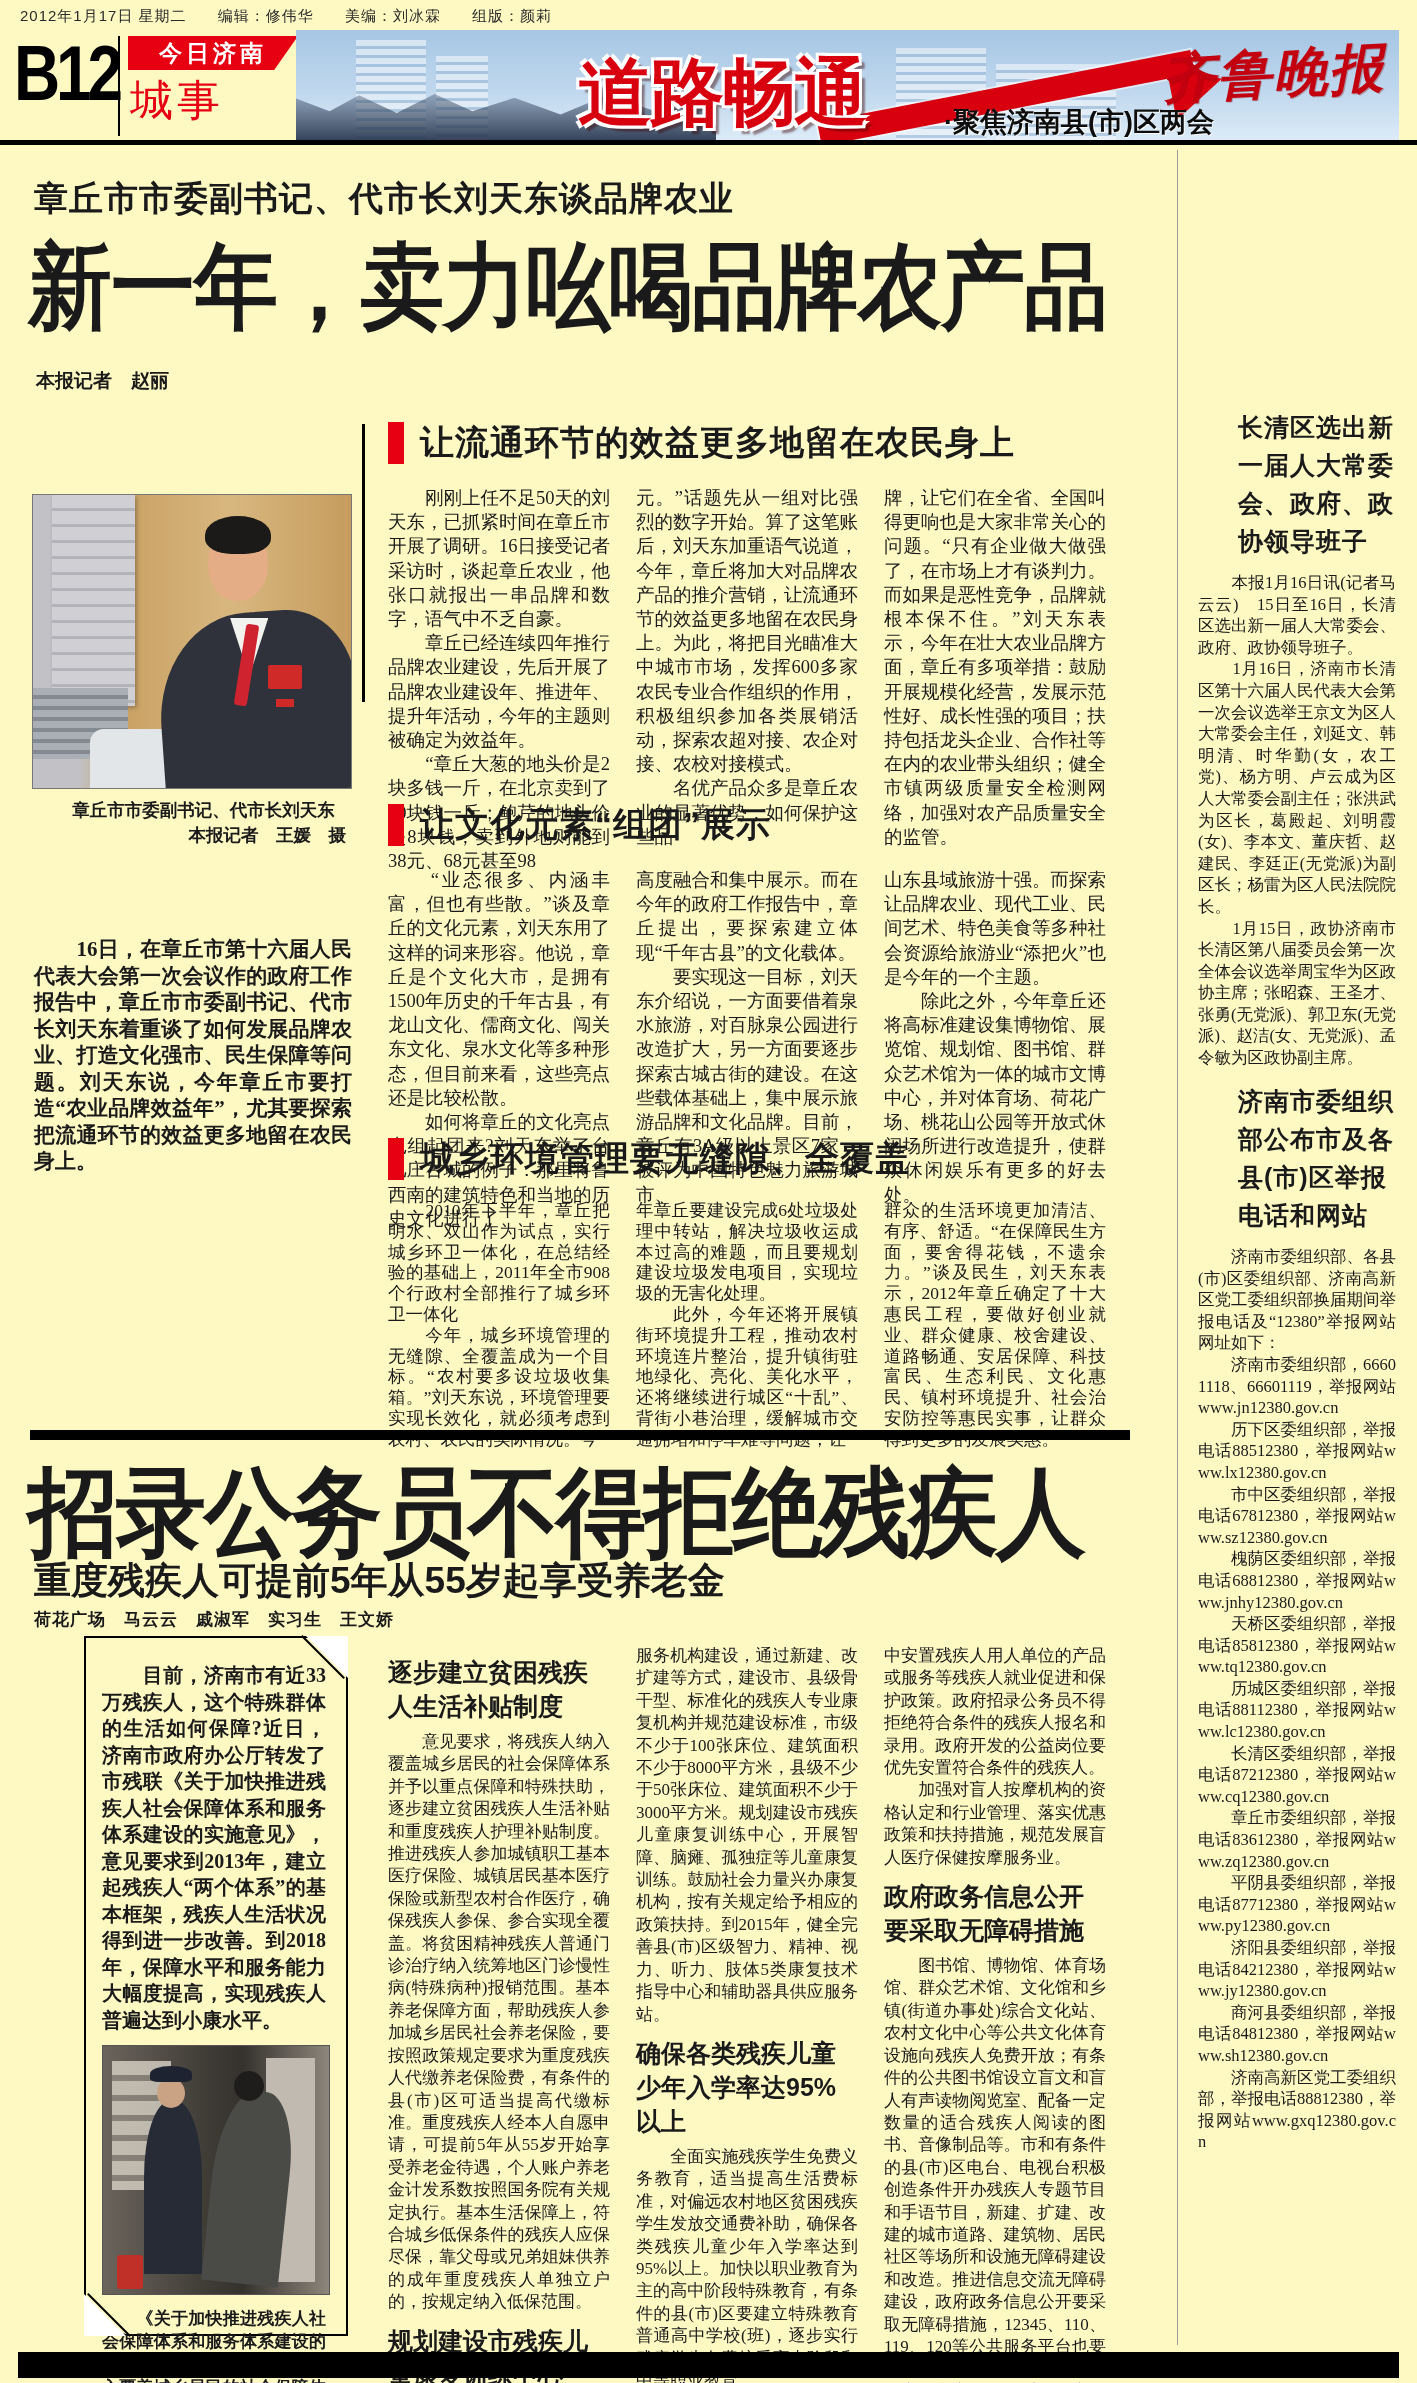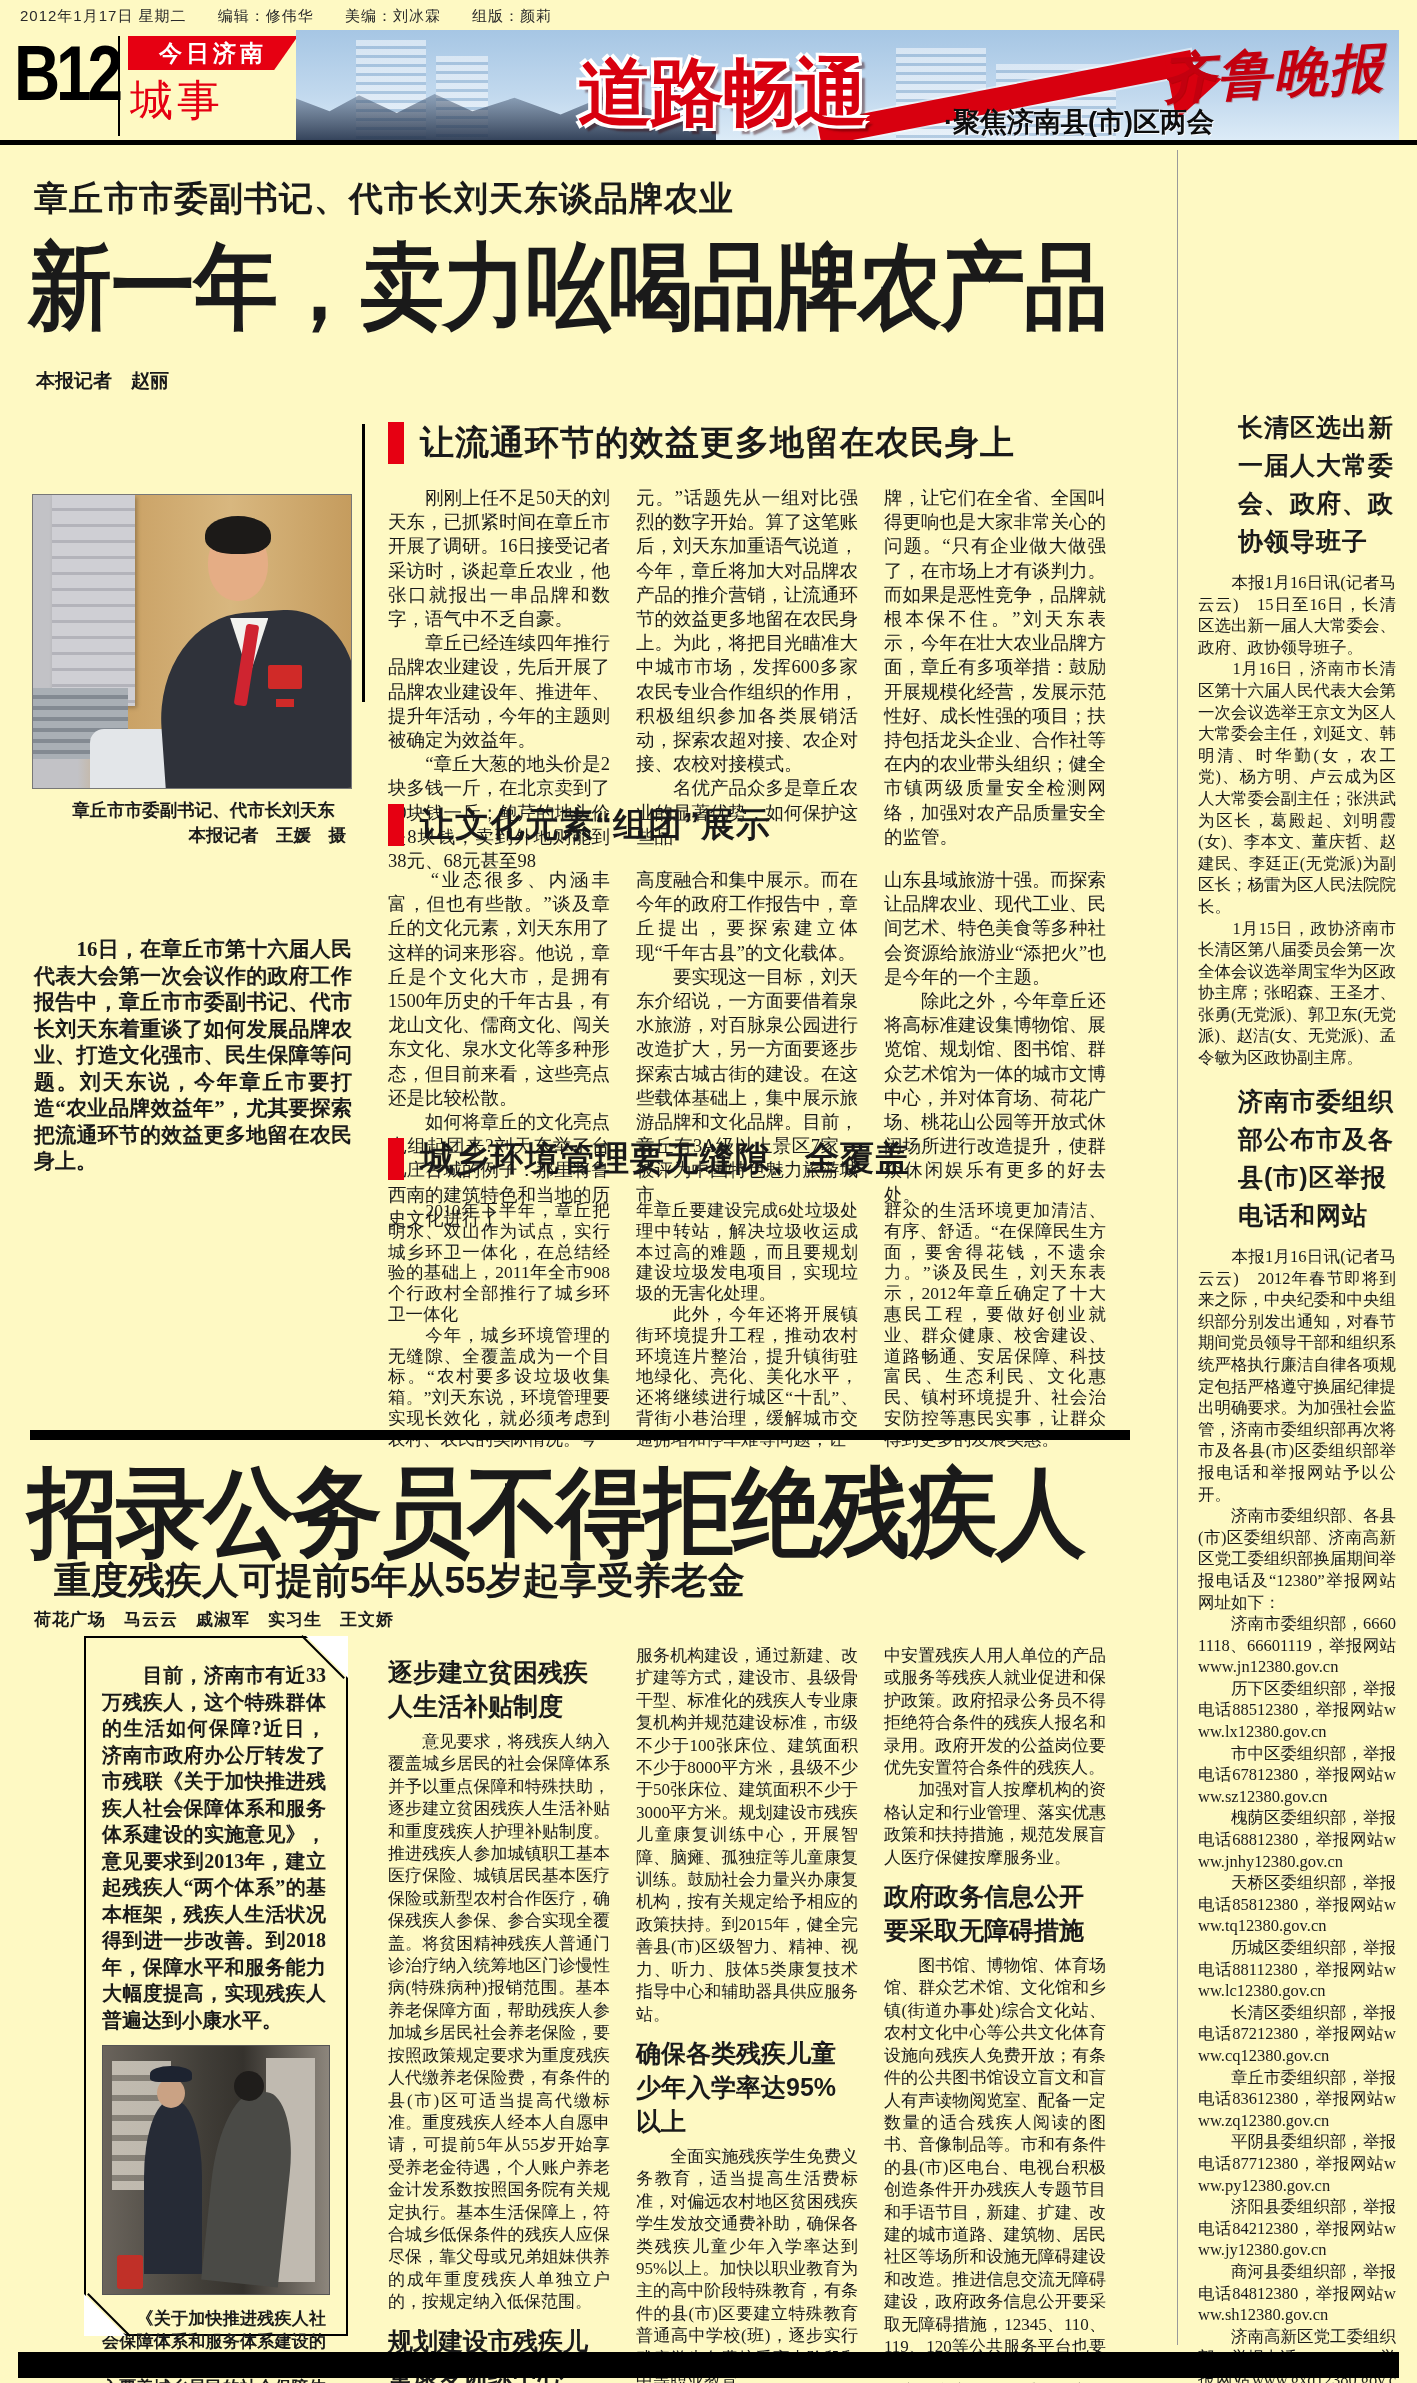--- a/index.html
+++ b/index.html
@@ -58,21 +58,21 @@
   .sec-head .t { font-size:34px; font-weight:800; letter-spacing:1px; }
   .cols { left:388px; display:flex; gap:26px; }
   .cols .col { width:222px; font-size:18.5px; line-height:24.2px; text-align:justify; }
   .cols .col p { margin:0; }
   #sec3cols .col { font-size:17.5px; line-height:20.8px; }
 
   #midrule { left:30px; top:1430px; width:1100px; height:10px; background:#000; }
 
   
   #headline2 { left:28px; top:1448px; font-size:90px; font-weight:900; font-family:"Liberation Sans",sans-serif; letter-spacing:-2px; white-space:nowrap; transform:scaleY(1.08); transform-origin:left top; }
-  #subhead2 { left:34px; top:1556px; font-size:37px; font-weight:700; font-family:"Liberation Sans",sans-serif;margin-left:20px; }
+  #subhead2 { left:34px; top:1556px; font-size:37px; font-weight:700; font-family:"Liberation Sans",sans-serif; }
   #byline2 { left:34px; top:1608px; font-size:17px; font-weight:700; font-family:"Liberation Sans",sans-serif; letter-spacing:1px; }
 
   #qbox { left:84px; top:1636px; width:264px; height:700px; border:2px solid #000; padding:24px 20px 10px 16px; }
   .cut { position:absolute; background:#fff; }
   #cut-tr { top:-2px; right:-2px; width:42px; height:42px; clip-path:polygon(0 0,100% 0,100% 100%); }
   #diag-tr { position:absolute; top:18px; right:-7px; width:60px; height:2px; background:#000; transform:rotate(45deg); }
   #cut-bl { bottom:-2px; left:-2px; width:42px; height:42px; clip-path:polygon(0 0,0 100%,100% 100%); }
   #diag-bl { position:absolute; bottom:18px; left:-7px; width:60px; height:2px; background:#000; transform:rotate(45deg); }
   #qbox-text { font-size:20px; line-height:26.5px; font-weight:600; text-align:justify; }
   #photo2 { width:228px; height:250px; margin:12px auto 12px; background:linear-gradient(90deg,#6a645c 0%,#403d37 45%,#35322d 62%,#8d867c 100%); position:relative; overflow:hidden; border:1px solid #555; }
@@ -263,21 +263,20 @@
     <div class="side-body">
         <p>　　本报1月16日讯(记者马云云)　15日至16日，长清区选出新一届人大常委会、政府、政协领导班子。</p>
         <p>　　1月16日，济南市长清区第十六届人民代表大会第一次会议选举王京文为区人大常委会主任，刘延文、韩明清、时华勤(女，农工党)、杨方明、卢云成为区人大常委会副主任；张洪武为区长，葛殿起、刘明霞(女)、李本文、董庆哲、赵建民、李廷正(无党派)为副区长；杨雷为区人民法院院长。</p>
         <p>　　1月15日，政协济南市长清区第八届委员会第一次全体会议选举周宝华为区政协主席；张昭森、王圣才、张勇(无党派)、郭卫东(无党派)、赵洁(女、无党派)、孟令敏为区政协副主席。</p>
       </div>
   </div>
 
   <div class="abs side-art" id="sideart2">
     <div class="side-head">济南市委组织部公布市及各县(市)区举报电话和网站</div>
     <div class="side-body">
-        <p>　　本报1月16日讯(记者马云云)　2012年春节即将到来之际，中央纪委和中央组织部分别发出通知，对春节期间党员领导干部和组织系统严格执行廉洁自律各项规定包括严格遵守换届纪律提出明确要求。为加强社会监管，济南市委组织部再次将市及各县(市)区委组织部举报电话和举报网站予以公开。</p>
         <p>　　济南市委组织部、各县(市)区委组织部、济南高新区党工委组织部换届期间举报电话及“12380”举报网站网址如下：</p>
         <p>　　济南市委组织部，66601118、66601119，举报网站www.jn12380.gov.cn</p>
         <p>　　历下区委组织部，举报电话88512380，举报网站www.lx12380.gov.cn</p>
         <p>　　市中区委组织部，举报电话67812380，举报网站www.sz12380.gov.cn</p>
         <p>　　槐荫区委组织部，举报电话68812380，举报网站www.jnhy12380.gov.cn</p>
         <p>　　天桥区委组织部，举报电话85812380，举报网站www.tq12380.gov.cn</p>
         <p>　　历城区委组织部，举报电话88112380，举报网站www.lc12380.gov.cn</p>
         <p>　　长清区委组织部，举报电话87212380，举报网站www.cq12380.gov.cn</p>
         <p>　　章丘市委组织部，举报电话83612380，举报网站www.zq12380.gov.cn</p>
         <p>　　平阴县委组织部，举报电话87712380，举报网站www.py12380.gov.cn</p>

